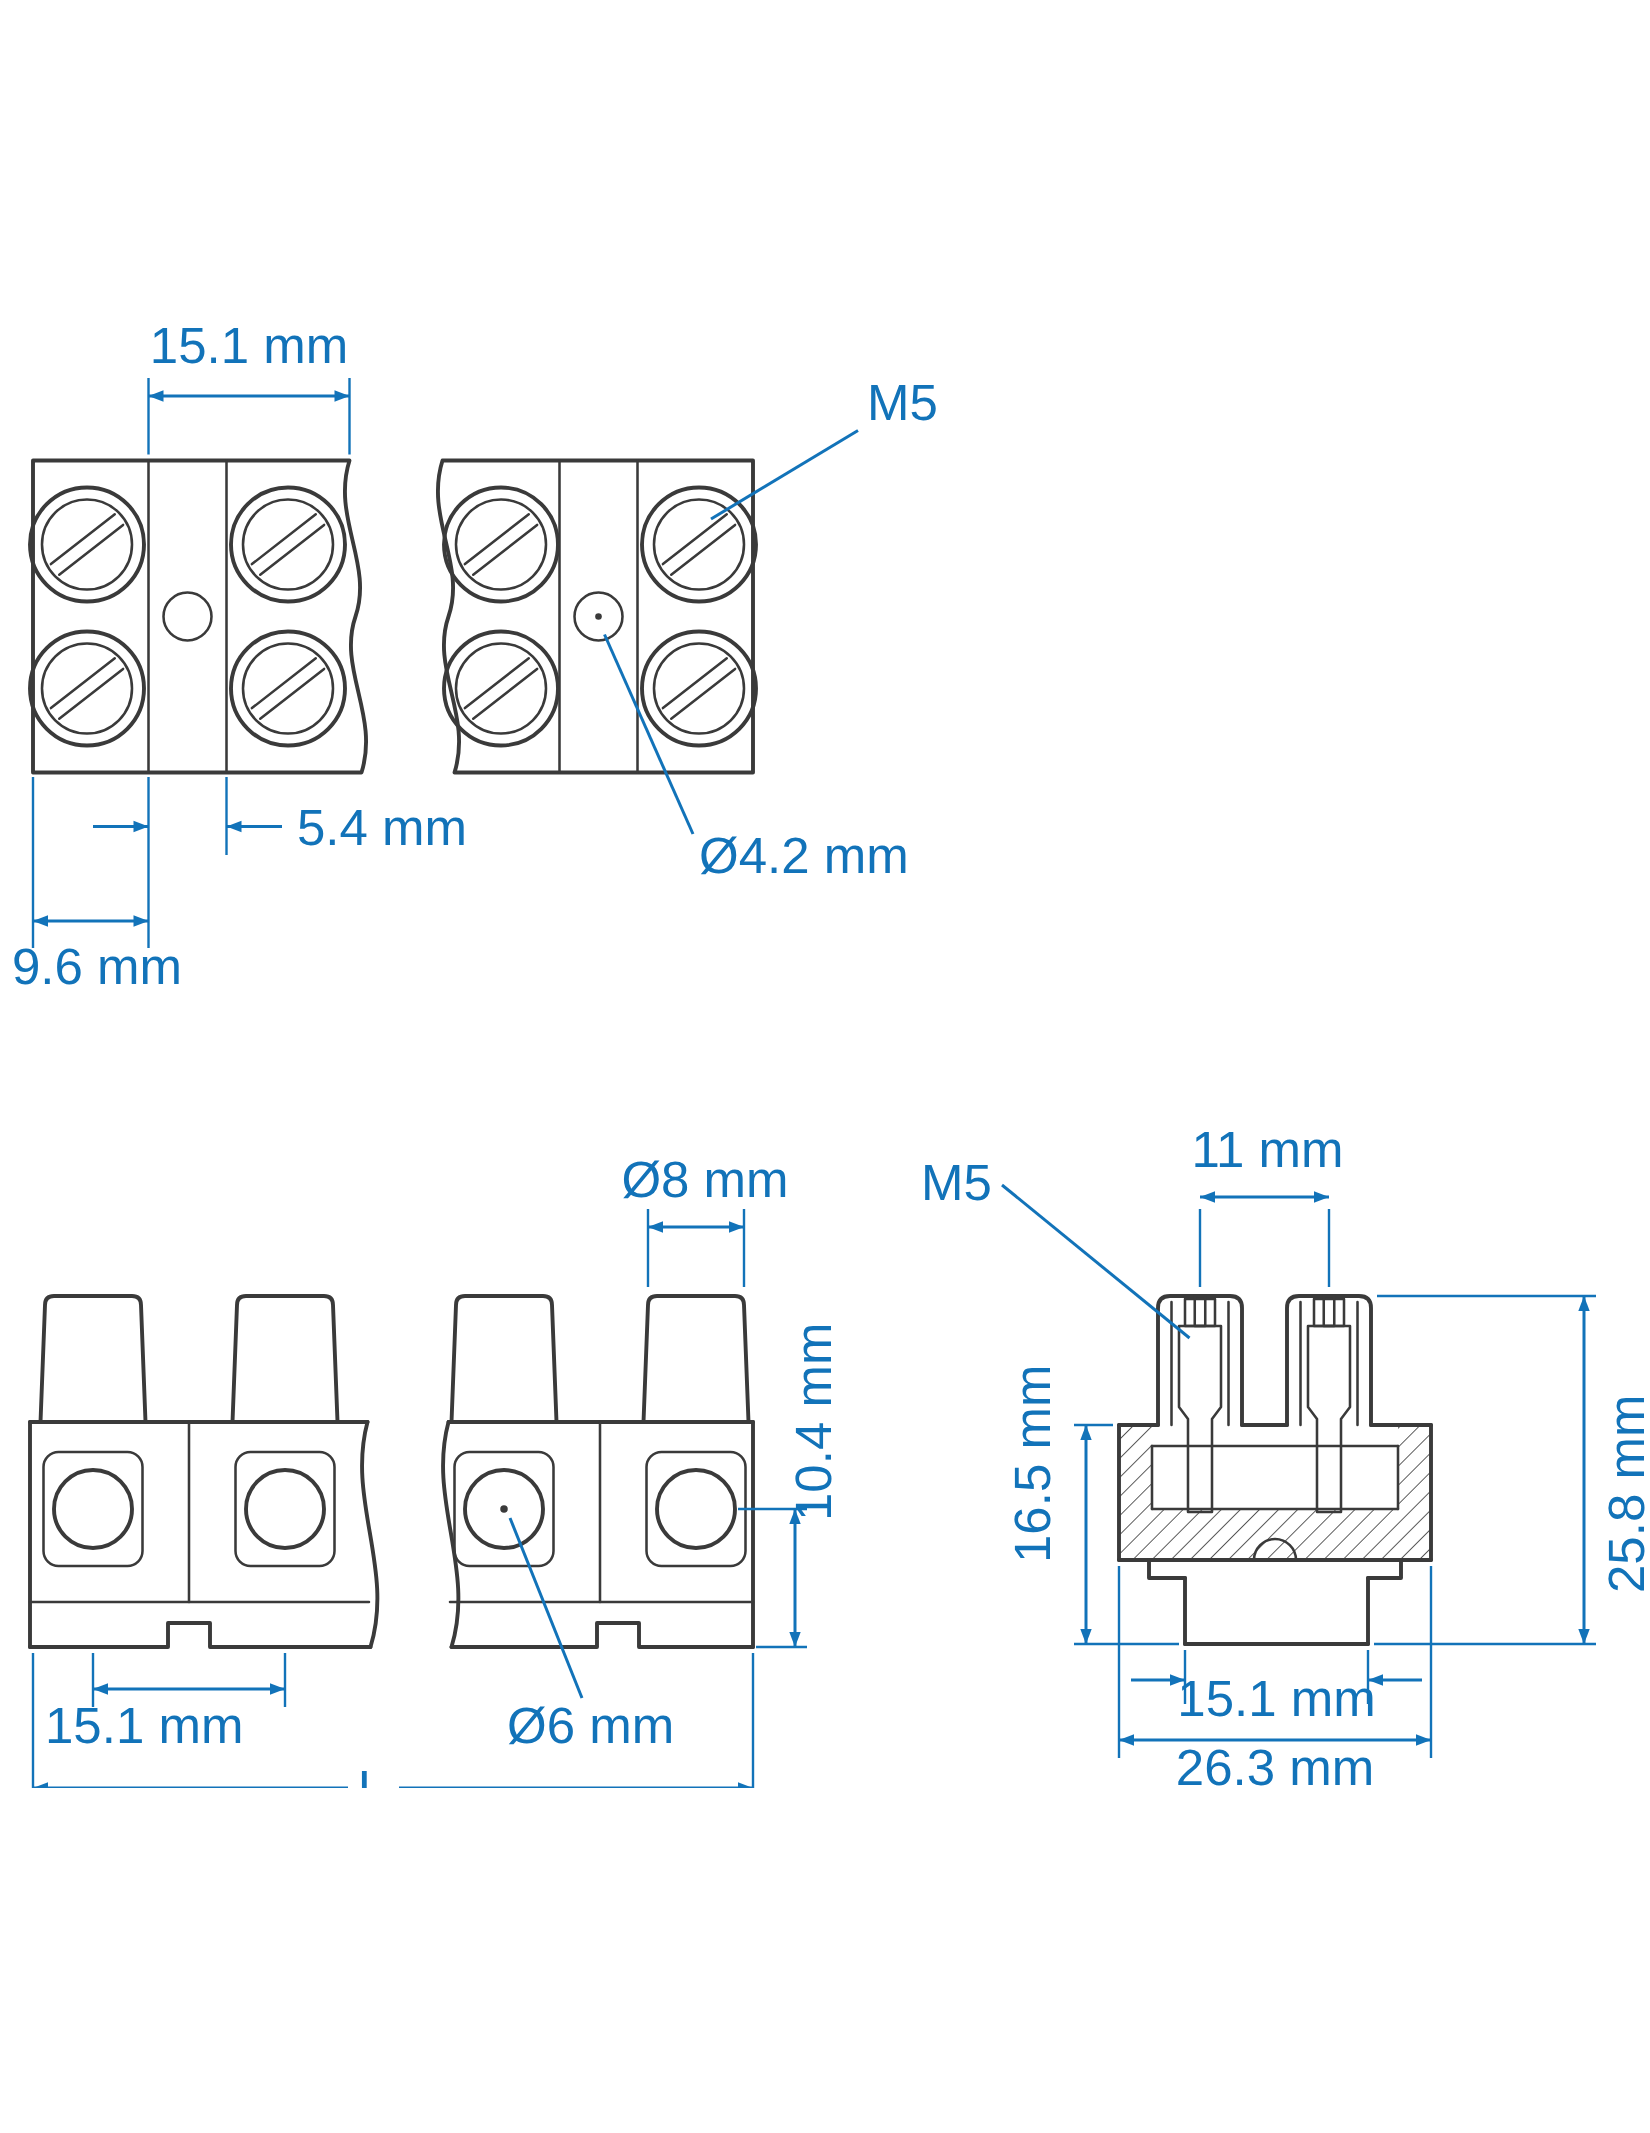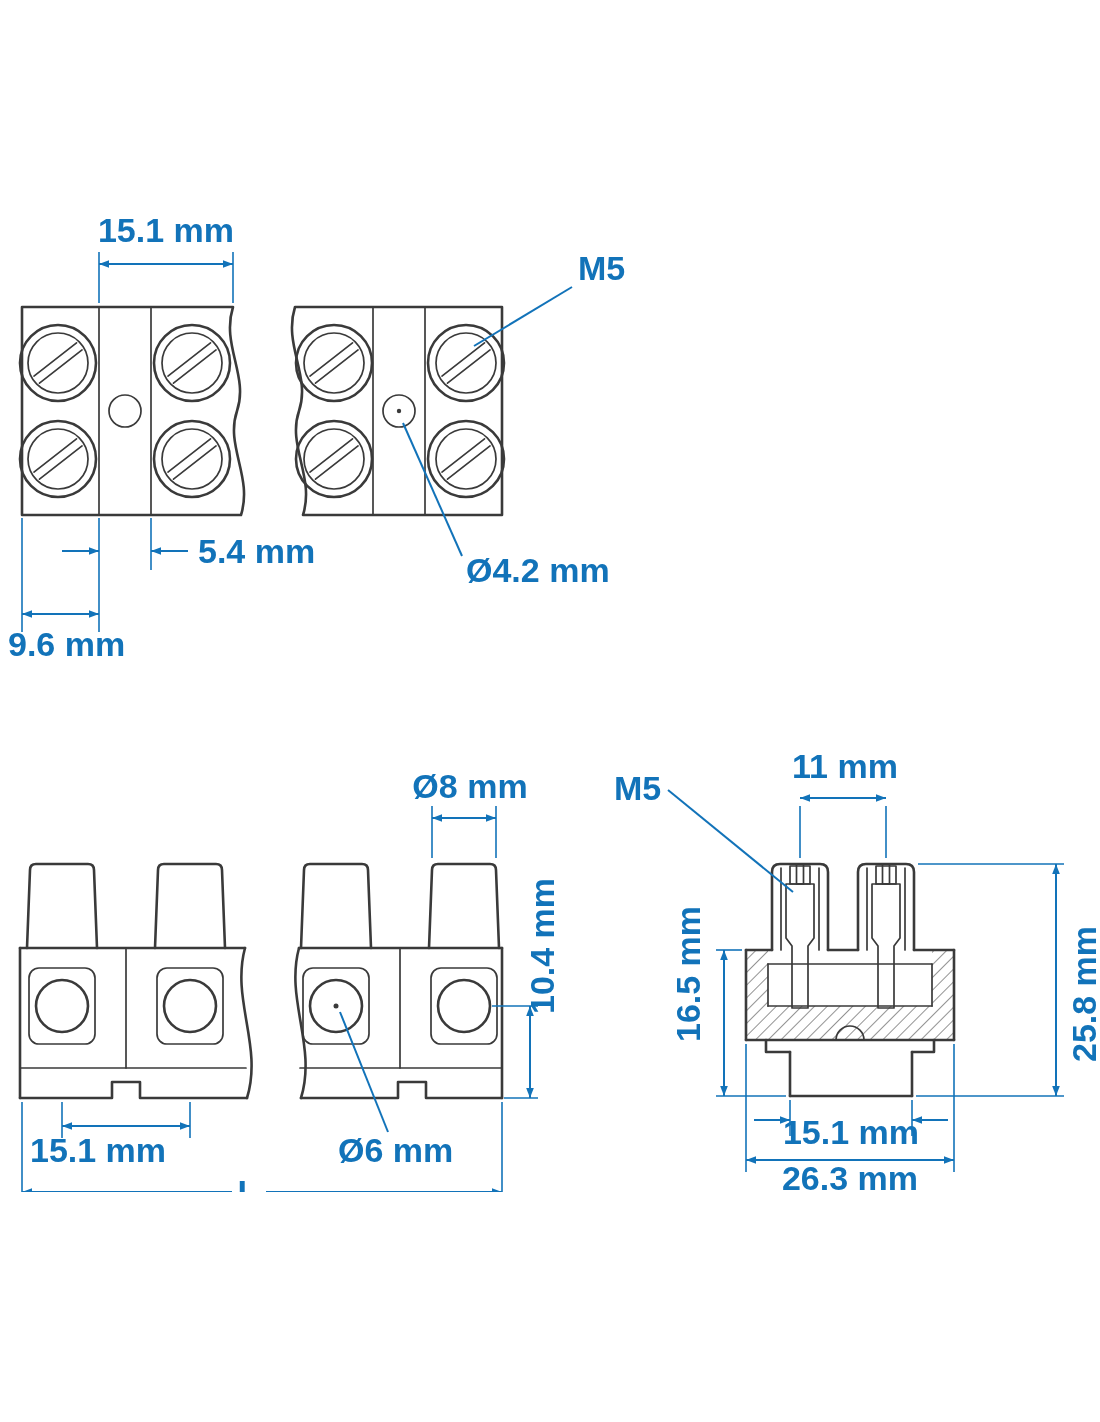--- a/index.html
+++ b/index.html
@@ -1,16 +1,16 @@
 <!DOCTYPE html>
 <html><head>
 <meta charset="utf-8">
 <style>
   html,body{margin:0;padding:0;background:#fff;}
-  .stage{position:relative;width:1100px;height:1192px;background:#b91c1c;overflow:hidden;font-weight:bold;}
+  .stage{position:relative;width:1100px;height:1192px;background:#b91c1c;overflow:hidden;}
   svg{display:block;}
   .p2{stroke:#3a3a3a;stroke-width:2.6;fill:none;stroke-linecap:round;stroke-linejoin:round;}
   .p1{stroke:#3a3a3a;stroke-width:1.7;fill:none;stroke-linecap:round;stroke-linejoin:round;}
   .dim{stroke:#1273b9;stroke-width:2;fill:none;}
   .ext{stroke:#1273b9;stroke-width:1.6;fill:none;}
   .lead{stroke:#1273b9;stroke-width:2;fill:none;}
   .dimtext{fill:#1273b9;font-family:"Liberation Sans",sans-serif;font-size:34px;}
 </style>
 </head>
 <body>

